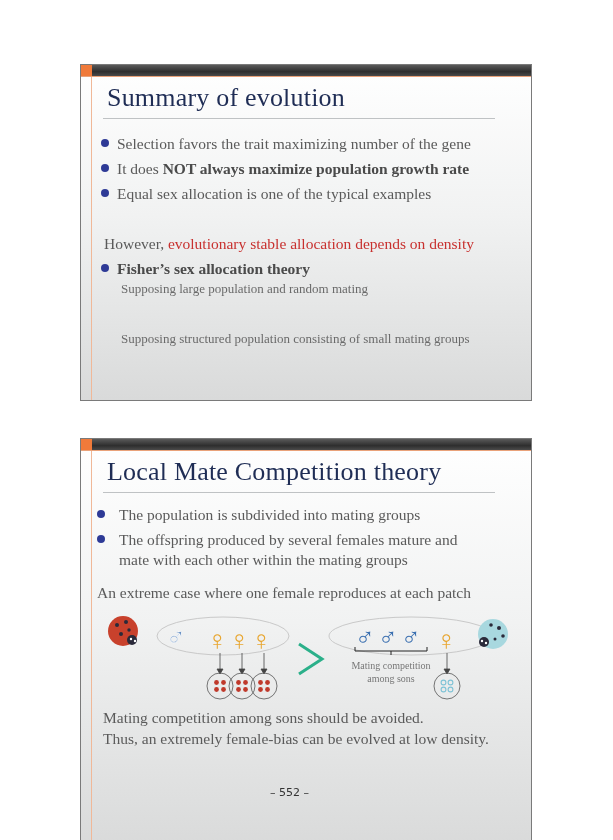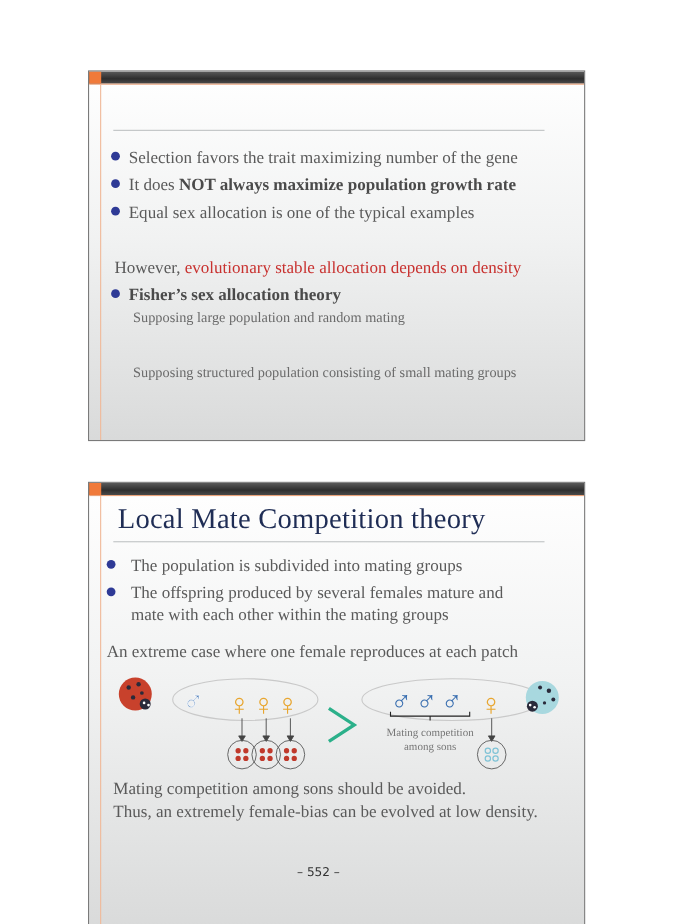--- a/index.html
+++ b/index.html
@@ -42,20 +42,21 @@
   .pagenum { position: absolute; left: 0; width: 579px; top: 786px; text-align: center; font-family: "DejaVu Sans", sans-serif; font-size: 11px; color: #333; }
   svg text { font-family: "Liberation Serif", serif; }
 </style>
 </head>
 <body>
 
 <div class="slide" id="slide1">
   <div class="topbar"></div>
   <div class="corner"></div>
   <div class="leftline"></div>
+  <div class="title">Summary of evolution</div>
   <div class="title-rule" style="top:53px"></div>
 
   <div class="bullet-line" style="top:70px">
     <span class="dot"></span><span>Selection favors the trait maximizing number of the gene</span>
   </div>
   <div class="bullet-line" style="top:95px">
     <span class="dot"></span><span>It does </span><span class="bold">NOT always maximize population growth rate</span>
   </div>
   <div class="bullet-line" style="top:120px">
     <span class="dot"></span><span>Equal sex allocation is one of the typical examples</span>

